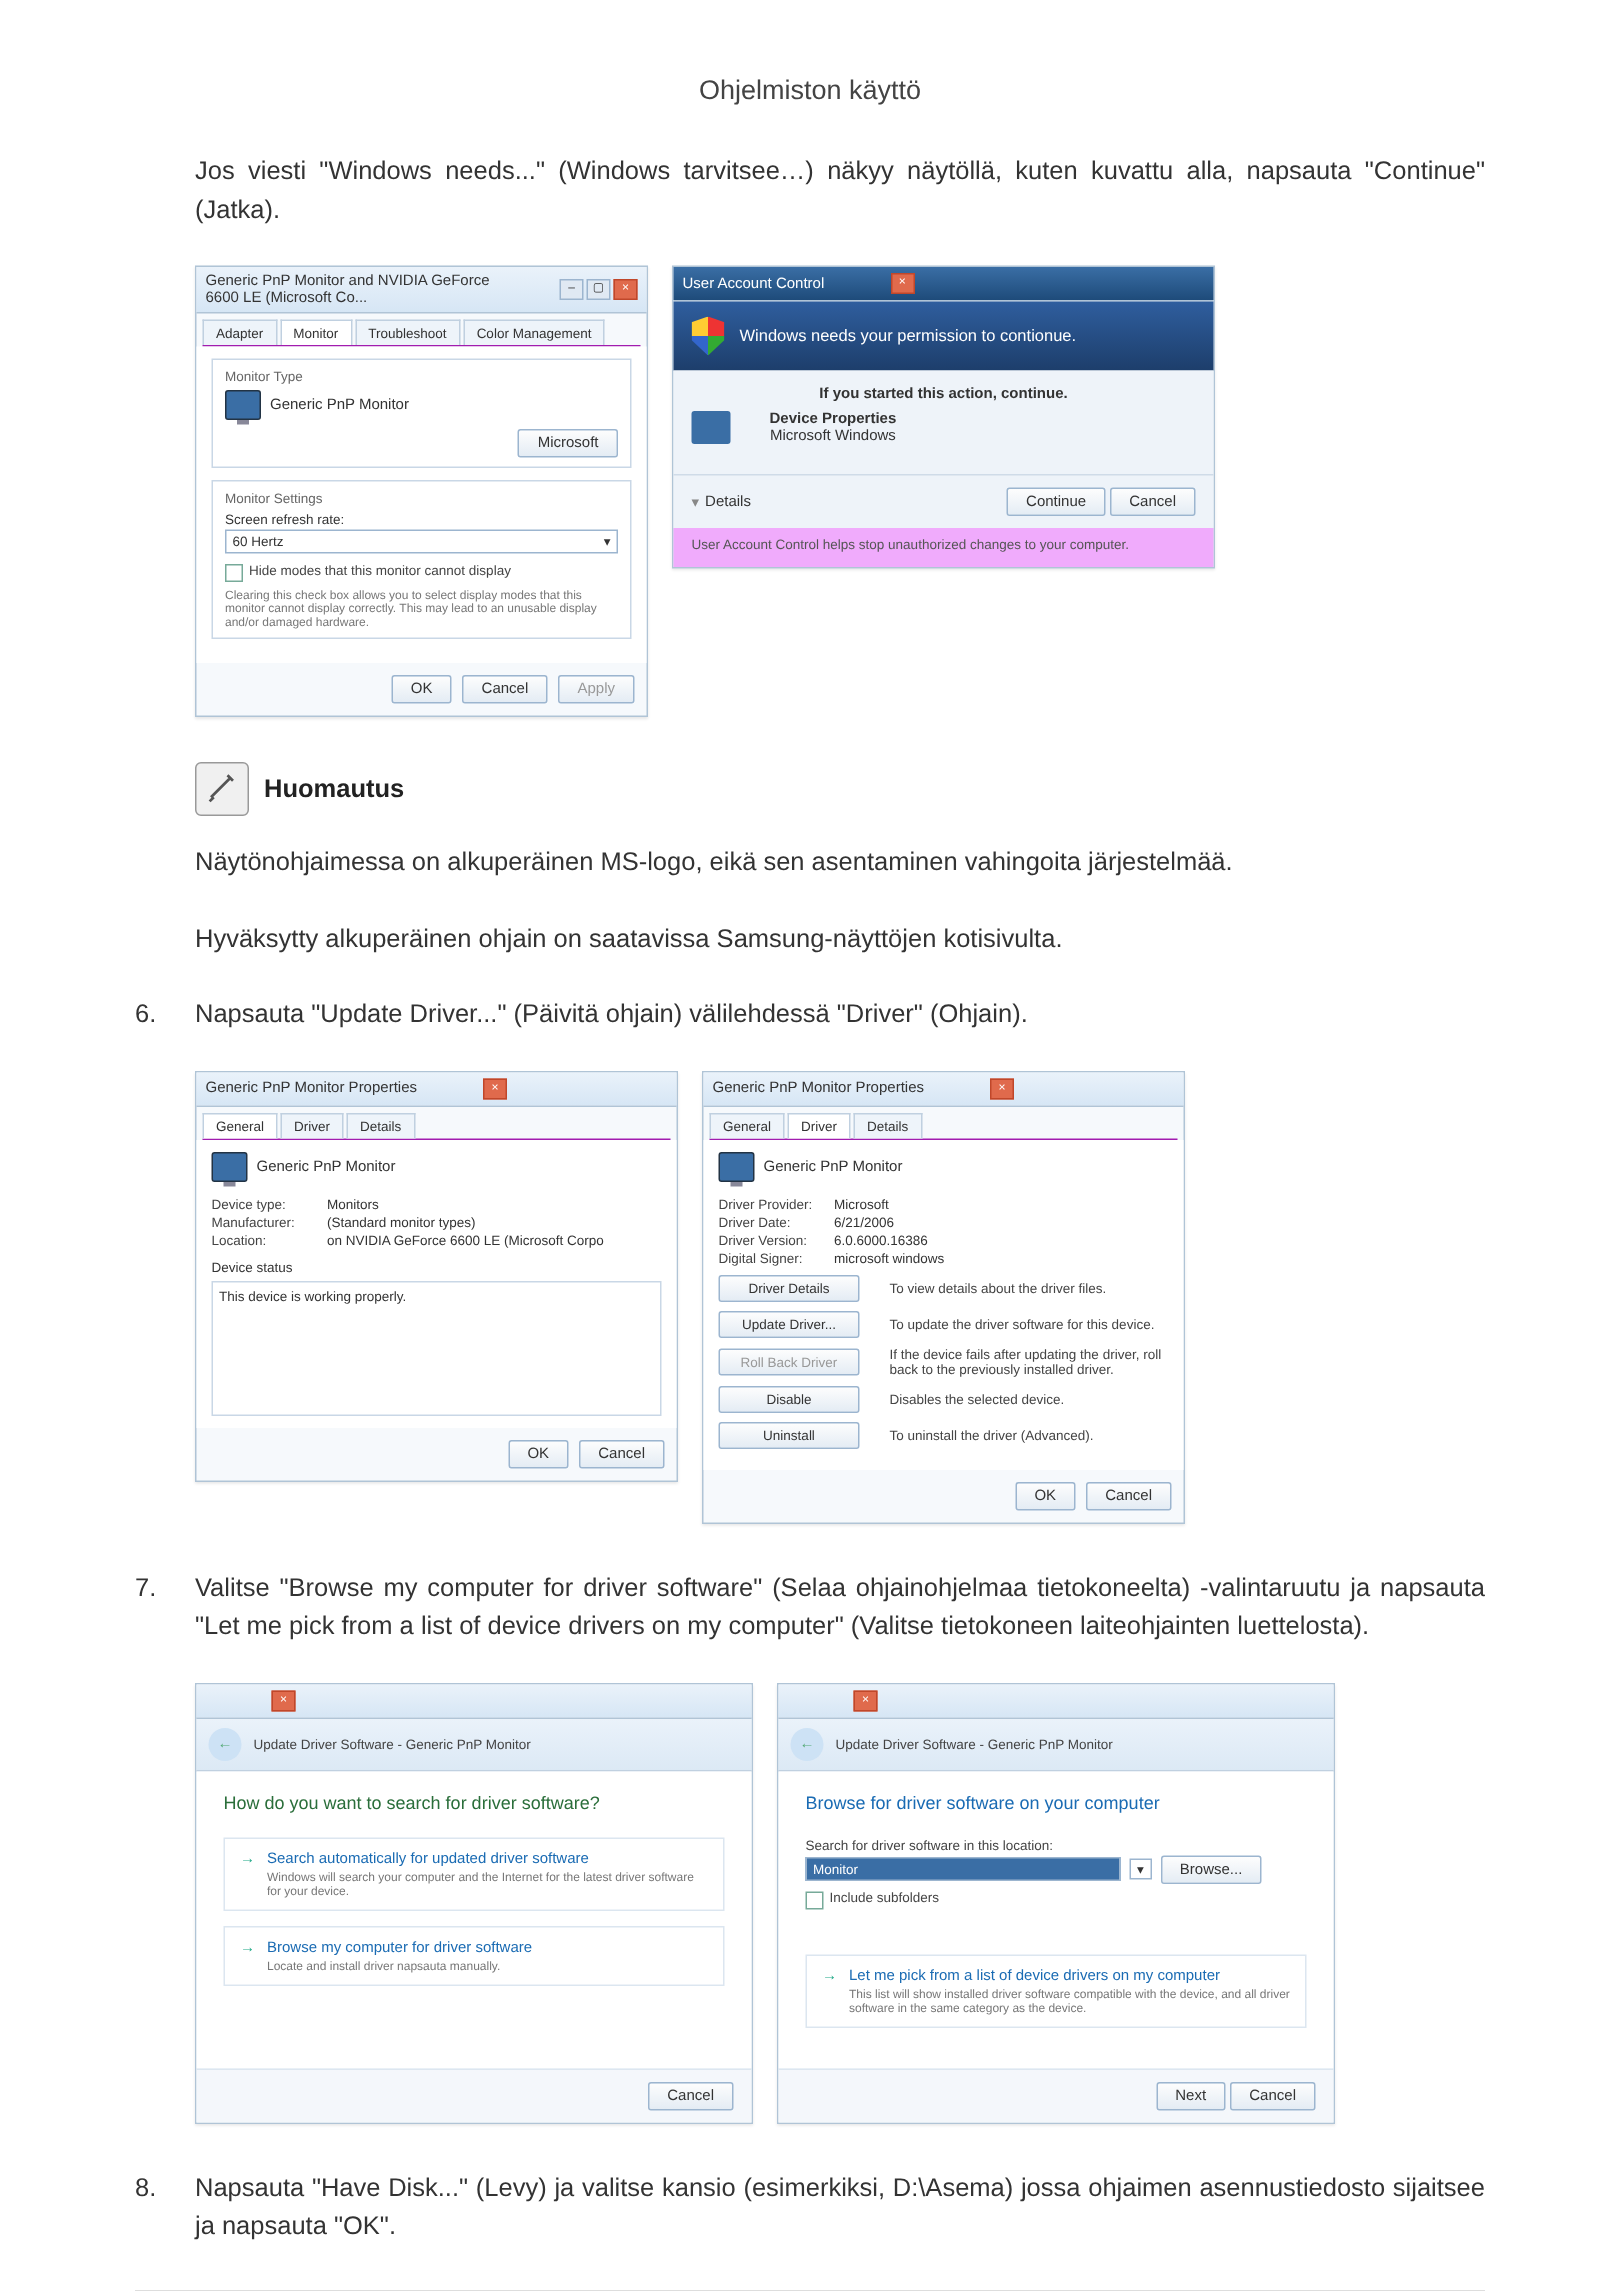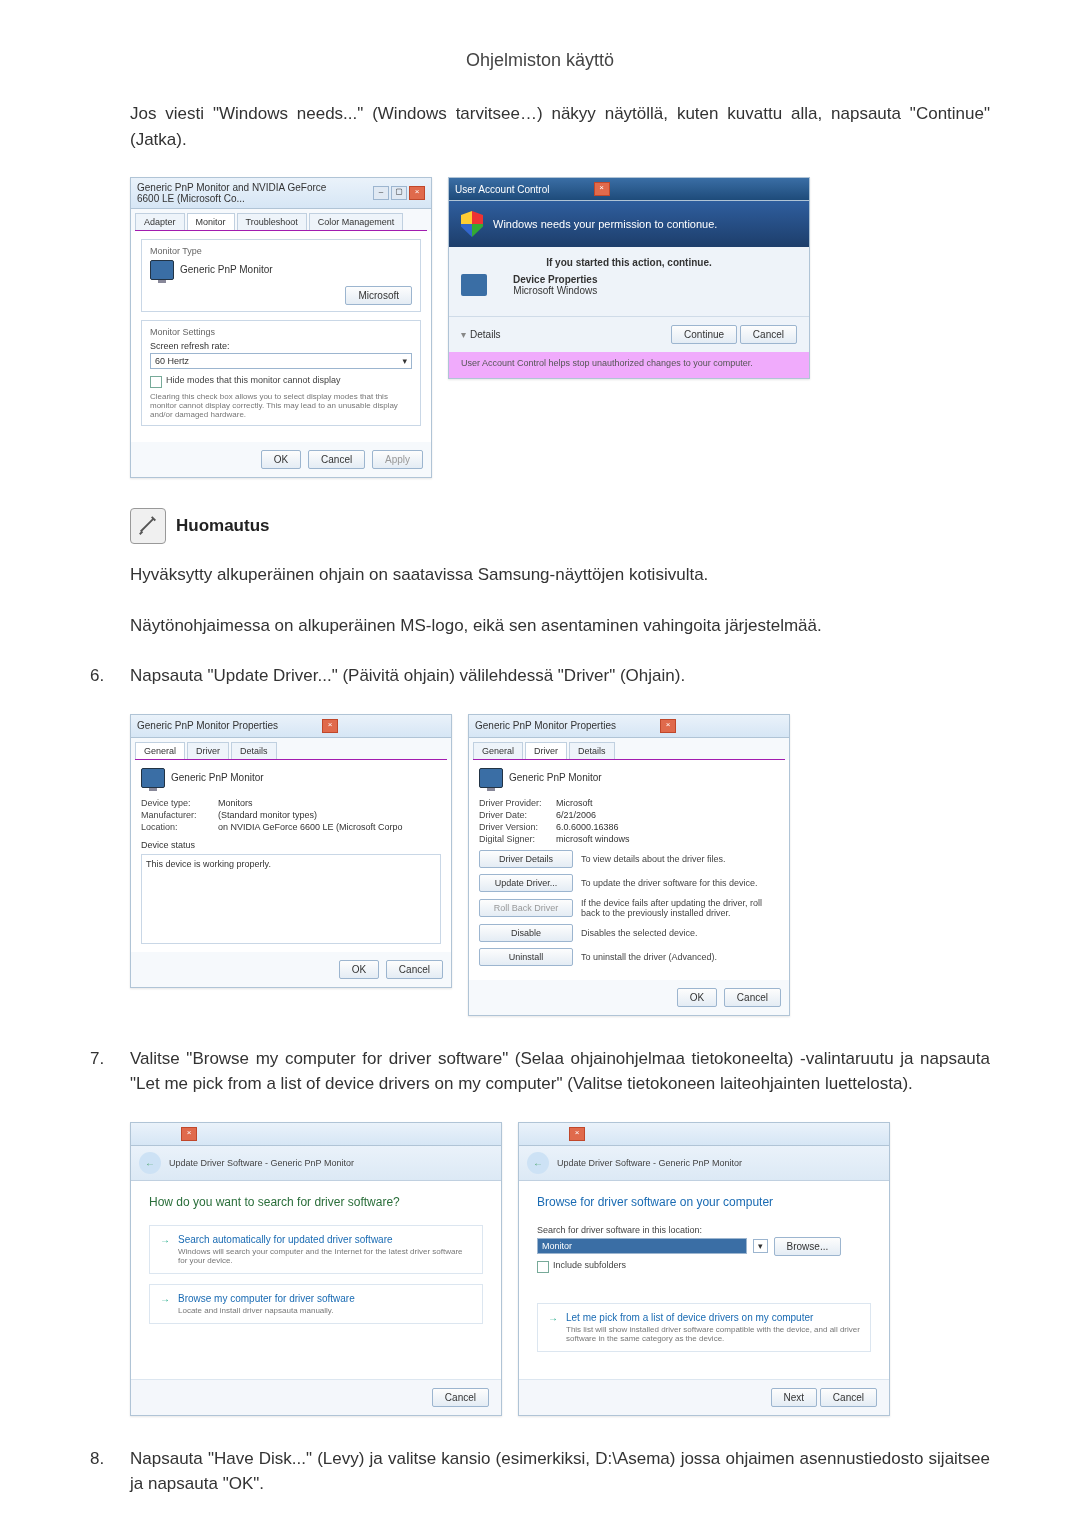--- a/index.html
+++ b/index.html
@@ -113,21 +113,21 @@
   }
   .note-icon svg { width:22px; height:22px; }
   .note-title { font-weight:bold; font-size:17px; color:#222;}
 
   
   .dlg-small { width: 320px; }
   .kv { display:flex; font-size:9px; margin:2px 0;}
   .kv .k{width:77px;color:#444;}
   .kv .v{}
   .status-box{border:1px solid #c9d7e6;height:80px;padding:4px;font-size:9px;background:#fff;margin-top:4px;}
-  .drvbtn-row{display:flex;gap:8px;font-size:9px;margin:6px 0;align-items:center;}
+  .drvbtn-row{display:flex;gap:20px;font-size:9px;margin:6px 0;align-items:center;}
   .drvbtn-row .btn{width:84px;text-align:center;padding:3px 4px;font-size:9px;}
   .drvbtn-row .desc{flex:1;color:#444;}
 
   
   .wizard { width: 370px; }
   .wiz-head { background:linear-gradient(#eaf2fa,#dce9f5); padding:6px 8px; display:flex; align-items:center; gap:8px; border-bottom:1px solid #c0d0e0;}
   .back-icon{width:22px;height:22px;border-radius:50%;background:#cde2f5;display:flex;align-items:center;justify-content:center;color:#5a7;}
   .wiz-title{font-size:9px;color:#444;}
   .wiz-body{padding:14px 18px;background:#fff;min-height:170px;}
   .wiz-q{color:#2a6e3a;font-size:12px;margin-bottom:16px;}
@@ -231,22 +231,22 @@
   </div>
 
   <div class="note-row">
     <span class="note-icon">
       <svg viewBox="0 0 24 24" fill="none" stroke="#555" stroke-width="2">
           <path d="M4 18 L18 4 M16 2 L20 6 M3 21 L6 18"></path>
         </svg>
     </span>
     <span class="note-title">Huomautus</span>
   </div>
+  <div class="body-text">Näytönohjaimessa on alkuperäinen MS-logo, eikä sen asentaminen vahingoita järjestelmää.</div>
   <div class="body-text">Hyväksytty alkuperäinen ohjain on saatavissa Samsung-näyttöjen kotisivulta.</div>
-  <div class="body-text">Näytönohjaimessa on alkuperäinen MS-logo, eikä sen asentaminen vahingoita järjestelmää.</div>
 
   <div class="list-row">
     <span class="list-num">6.</span>
     <span class="list-text">Napsauta "Update Driver..." (Päivitä ohjain) välilehdessä "Driver" (Ohjain).</span>
   </div>
 
   <div class="fig-row">
 
     <div class="dialog dlg-small">
       <div class="titlebar">

